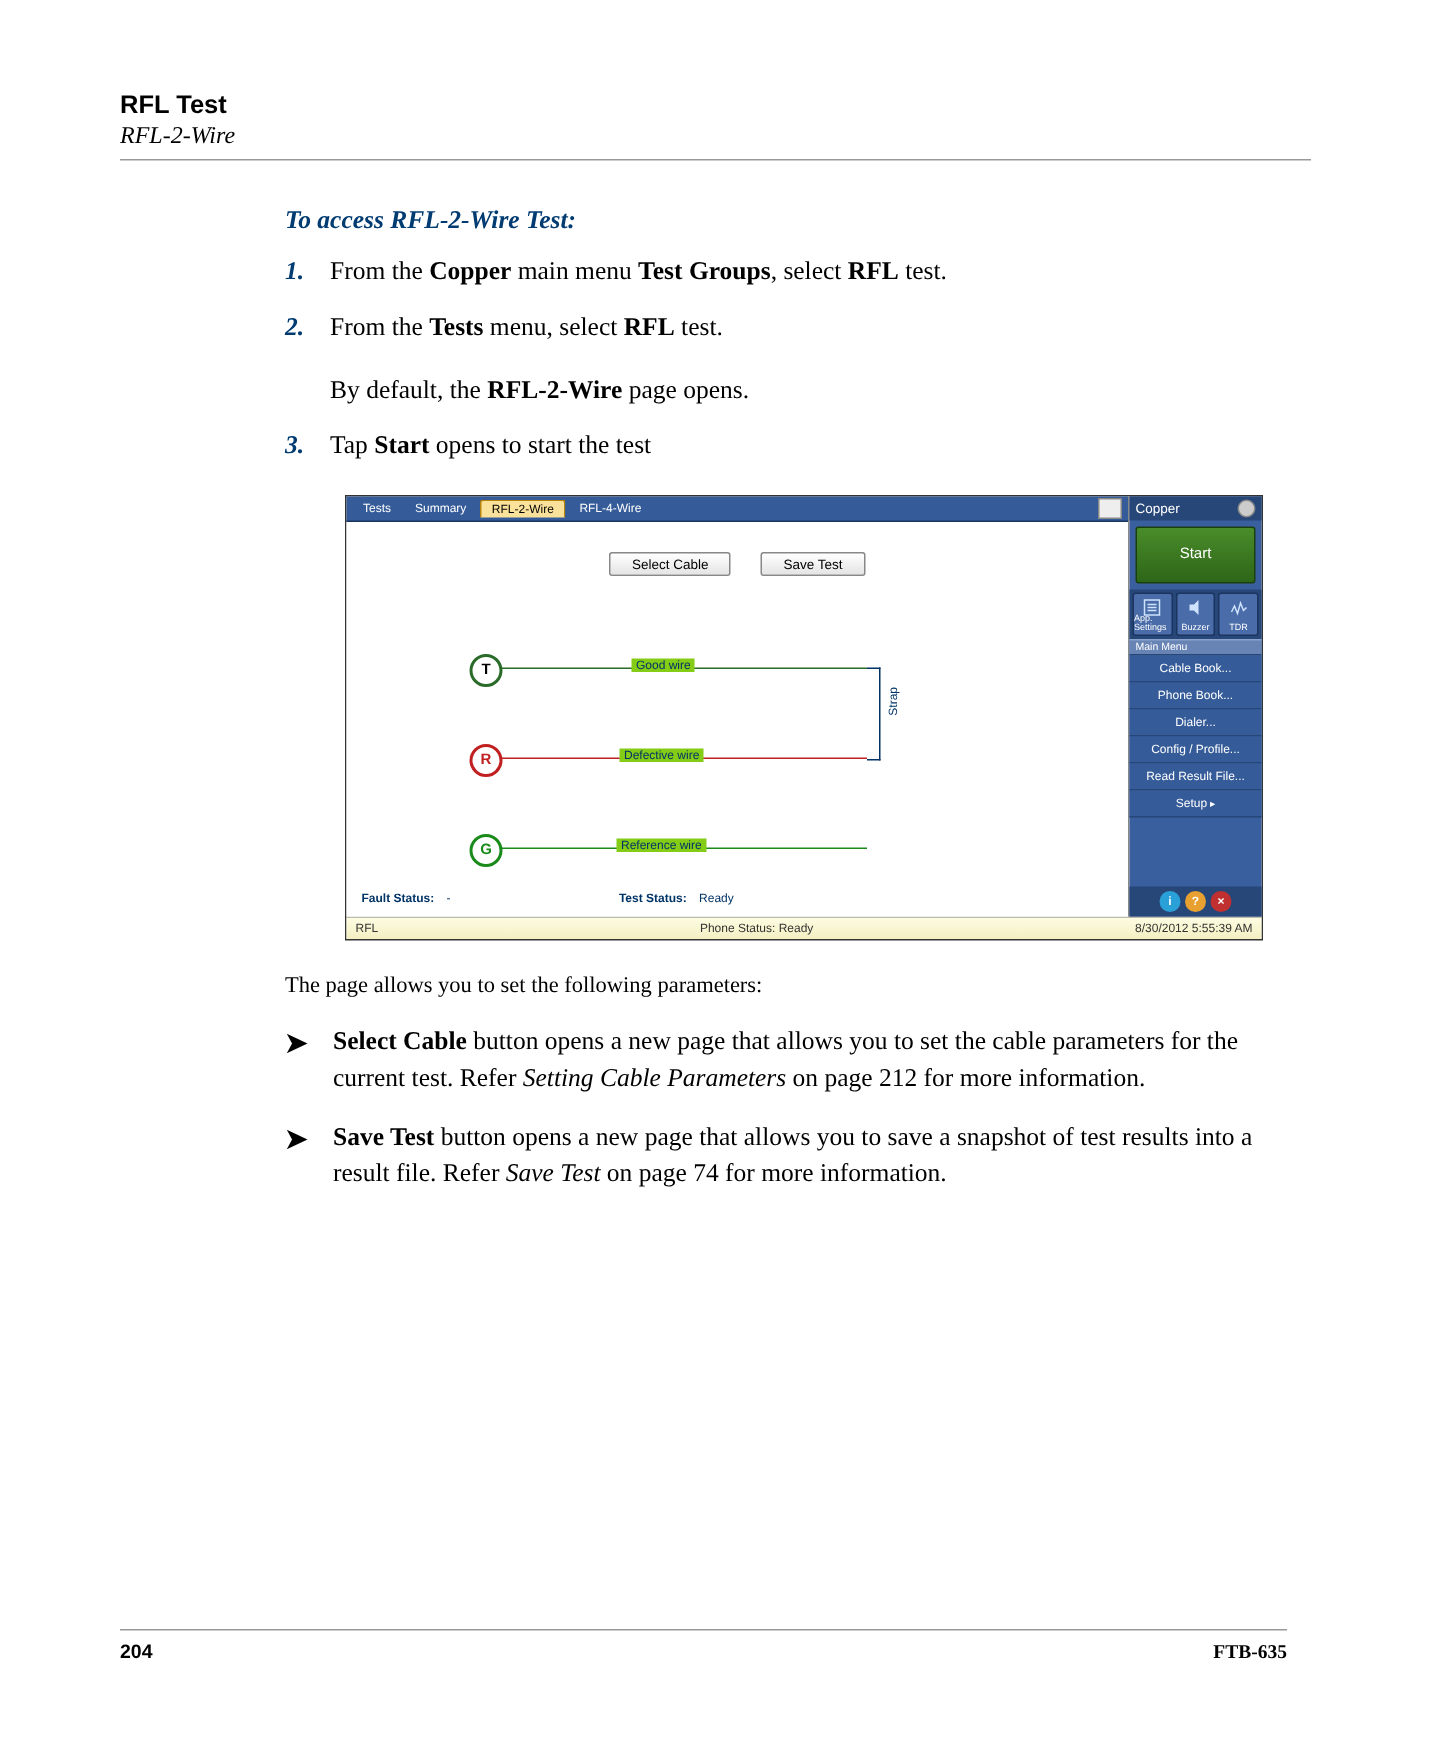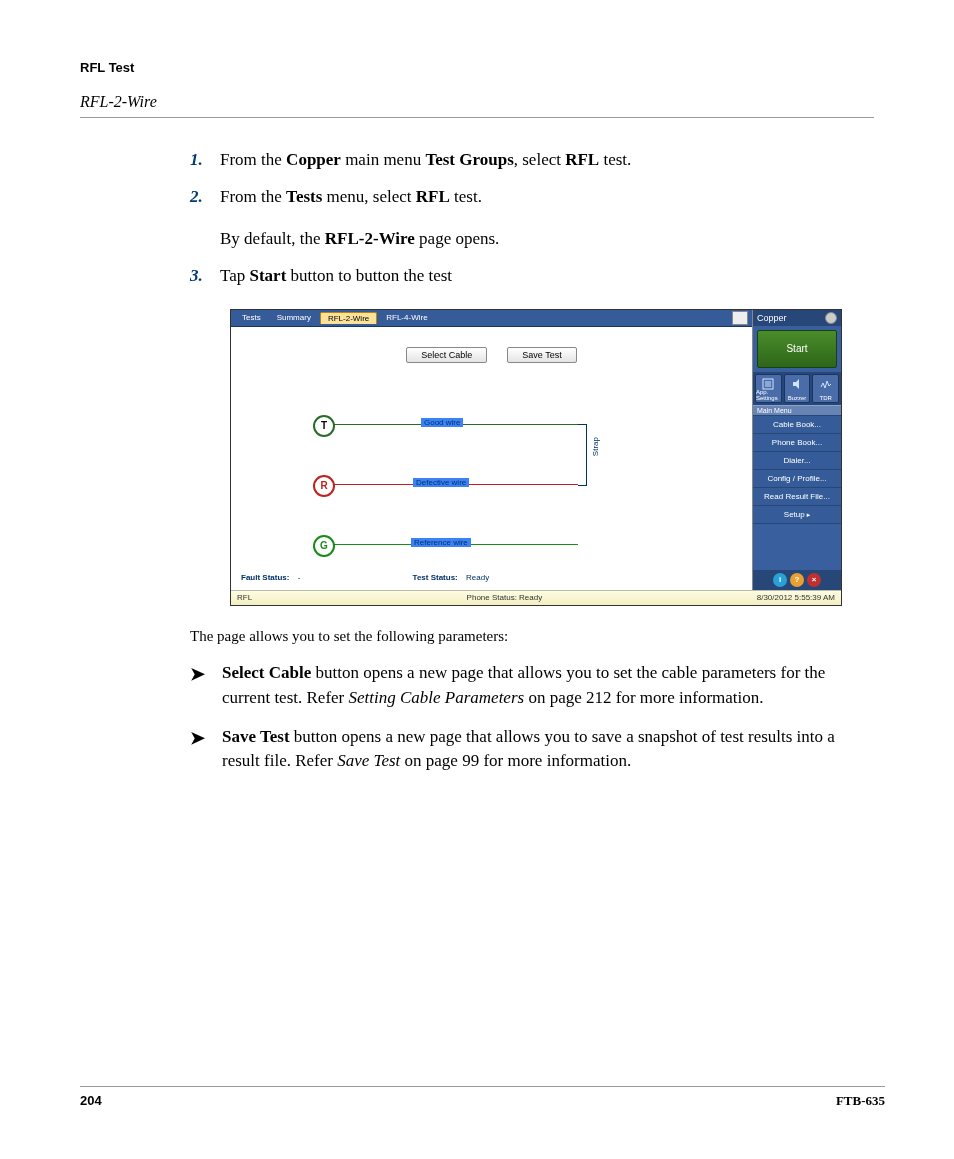--- a/index.html
+++ b/index.html
@@ -11,22 +11,22 @@
   }
   .page {
     padding: 60px 80px 40px 80px;
     box-sizing: border-box;
     min-height: 1159px;
     position: relative;
   }
   .header-title {
     font-family: Verdana, Geneva, sans-serif;
     font-weight: bold;
-    font-size: 13px;
-    margin-bottom: 18px;
+    font-size: 17px;
+    margin-bottom: 2px;
   }
   .header-sub {
     font-style: italic;
     font-size: 16px;
     margin-bottom: 6px;
   }
   .header-rule {
     border: none;
     border-top: 1px solid #999;
     margin: 0;
@@ -134,21 +134,21 @@
     font-size: 10px;
   }
   .wire-line {
     position: absolute;
     height: 1px;
   }
   .wire-label {
     position: absolute;
     font-size: 8px;
     color: #003366;
-    background: #3b82f6;
+    background: #84cc16;
     padding: 0 3px;
   }
   .strap-bracket {
     position: absolute;
     border: 1px solid #003366;
     border-left: none;
   }
   .strap-label {
     position: absolute;
     font-size: 8px;
@@ -267,57 +267,58 @@
     font-size:18px;
     margin-right:12px;
     flex-shrink:0;
     width:20px;
     font-weight: bold;
   }
   .i { font-style: italic; }
   .footer {
     position:absolute;
     bottom:50px;
-    left:80px; right:69px;
+    left:80px; right:96px;
   }
   .footer-rule { border:none;border-top:1px solid #999;margin:0 0 6px 0; }
   .footer-row { display:flex;justify-content:space-between;font-size:14px; }
   .page-num { font-weight:bold; font-family: Verdana, sans-serif; font-size:13px; }
   .doc-id { font-family: Georgia, serif; font-size:13px;font-weight:bold; }
 </style>
 </head>
 <body>
 
 <div class="page">
   <div class="header-title">RFL Test</div>
   <div class="header-sub">RFL-2-Wire</div>
   <hr class="header-rule">
 
   <div class="content">
+    <div class="instr-heading">To access RFL-2-Wire Test:</div>
 
     <ol class="steps">
       <li>
         <span class="step-num">1.</span>
         <span class="step-body">
           <span>From the </span><span class="b">Copper</span><span> main menu </span><span class="b">Test Groups</span><span>, select </span><span class="b">RFL</span><span> test.</span>
         </span>
       </li>
       <li>
         <span class="step-num">2.</span>
         <span class="step-body">
           <span>From the </span><span class="b">Tests</span><span> menu, select </span><span class="b">RFL</span><span> test.</span>
           <div class="sub">
             <span>By default, the </span><span class="b">RFL-2-Wire</span><span> page opens.</span>
           </div>
         </span>
       </li>
       <li>
         <span class="step-num">3.</span>
         <span class="step-body">
-          <span>Tap </span><span class="b">Start</span><span> button to button the test</span>
+          <span>Tap </span><span class="b">Start</span><span> opens to start the test</span>
         </span>
       </li>
     </ol>
 
     <div class="screenshot-wrap">
       <div class="ss-top">
         <div class="ss-main">
           <div class="ss-tabs">
             <span class="ss-tab">Tests</span>
             <span class="ss-tab">Summary</span>
@@ -410,21 +411,21 @@
     <ul class="bullets">
       <li>
         <span class="bullet-arrow">➤</span>
         <span>
           <span class="b">Select Cable</span><span> button opens a new page that allows you to set the cable parameters for the current test. Refer </span><span class="i">Setting Cable Parameters</span><span> on page 212 for more information.</span>
         </span>
       </li>
       <li>
         <span class="bullet-arrow">➤</span>
         <span>
-          <span class="b">Save Test</span><span> button opens a new page that allows you to save a snapshot of test results into a result file. Refer </span><span class="i">Save Test</span><span> on page 99 for more information.</span>
+          <span class="b">Save Test</span><span> button opens a new page that allows you to save a snapshot of test results into a result file. Refer </span><span class="i">Save Test</span><span> on page 74 for more information.</span>
         </span>
       </li>
     </ul>
   </div>
 
   <div class="footer">
     <hr class="footer-rule">
     <div class="footer-row">
       <span class="page-num">204</span>
       <span class="doc-id">FTB-635</span>

